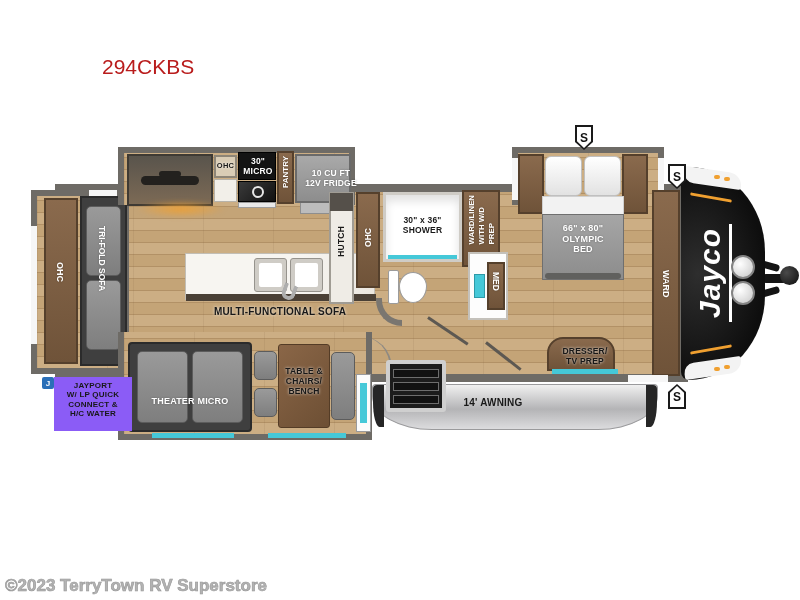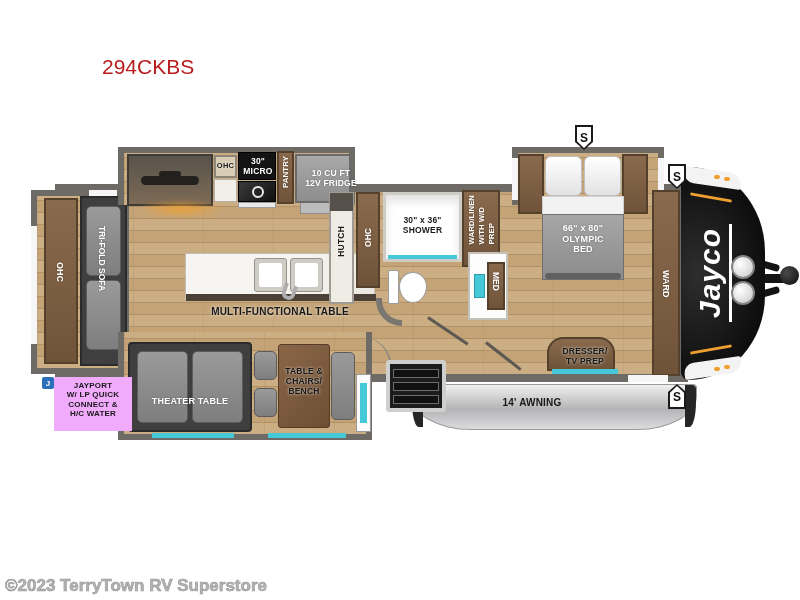--- a/index.html
+++ b/index.html
@@ -87,21 +87,21 @@
   <div class="abs" style="left:185px;top:253px;width:190px;height:47px;background:linear-gradient(100deg,#f7f5f1 60%,#eae6df);border:1px solid #c2beb6;">
     <div class="abs" style="left:0;top:40px;width:190px;height:7px;background:#4a4036;"></div>
     <div class="abs" style="left:68px;top:4px;width:33px;height:34px;background:#cfccc6;border:1px solid #96938d;border-radius:3px;">
       <div class="abs" style="left:4px;top:4px;width:23px;height:24px;background:#fff;border-radius:2px;"></div>
     </div>
     <div class="abs" style="left:104px;top:4px;width:33px;height:34px;background:#cfccc6;border:1px solid #96938d;border-radius:3px;">
       <div class="abs" style="left:4px;top:4px;width:23px;height:24px;background:#fff;border-radius:2px;"></div>
     </div>
     <div class="abs" style="left:96px;top:30px;width:14px;height:16px;border:4px solid #aeaeae;border-bottom:none;border-radius:10px 10px 0 0;transform:rotate(200deg);"></div>
   </div>
-  <div class="abs lbl" style="left:175px;top:306px;width:210px;font-size:10px;">MULTI-FUNCTIONAL TABLE</div>
+  <div class="abs lbl" style="left:175px;top:306px;width:210px;font-size:10px;">MULTI-FUNCTIONAL SOFA</div>
 
   <div class="abs" style="left:329px;top:192px;width:25px;height:112px;background:#efece6;border:2px solid #a09c94;">
     <div class="abs" style="left:-1px;top:-1px;width:23px;height:18px;background:#55504a;"></div>
     <div class="abs v-up lbl" style="left:5px;top:32px;font-size:8.5px;text-shadow:none;">HUTCH</div>
   </div>
   <div class="abs cab" style="left:356px;top:192px;width:24px;height:96px;">
     <div class="abs v-up wlbl" style="left:5px;top:34px;font-size:8.5px;font-weight:bold;">OHC</div>
   </div>
 
   <div class="abs" style="left:383px;top:192px;width:79px;height:70px;background:#fff;border:3px solid #cfccc6;box-shadow:inset 0 6px 10px rgba(0,0,0,.12);">
@@ -176,46 +176,46 @@
   <div class="abs" style="left:731px;top:255px;width:24px;height:24px;background:radial-gradient(circle at 35% 35%,#ffffff,#c7c7c7);border:2px solid #848484;border-radius:50%;"></div>
   <div class="abs" style="left:731px;top:281px;width:24px;height:24px;background:radial-gradient(circle at 35% 35%,#ffffff,#c7c7c7);border:2px solid #848484;border-radius:50%;"></div>
 
   <div class="abs wood" style="left:118px;top:332px;width:254px;height:108px;border:6px solid var(--wall);border-top:none;"></div>
   <div class="abs teal" style="left:152px;top:433px;width:82px;height:5px;"></div>
   <div class="abs teal" style="left:268px;top:433px;width:78px;height:5px;"></div>
 
   <div class="abs gray-seat" style="left:128px;top:342px;width:124px;height:90px;border-radius:4px;">
     <div class="abs cushion" style="left:7px;top:7px;width:51px;height:72px;"></div>
     <div class="abs cushion" style="left:62px;top:7px;width:51px;height:72px;"></div>
-    <div class="abs lbl wlbl" style="left:0;top:52px;width:120px;font-size:9px;">THEATER TABLE</div>
+    <div class="abs lbl wlbl" style="left:0;top:52px;width:120px;font-size:9px;">THEATER MICRO</div>
   </div>
 
   <div class="abs cushion" style="left:254px;top:351px;width:23px;height:29px;"></div>
   <div class="abs cushion" style="left:254px;top:388px;width:23px;height:29px;"></div>
   <div class="abs" style="left:278px;top:344px;width:52px;height:84px;background:linear-gradient(135deg,#8a6647,#6d4f34);border:1px solid #543c26;border-radius:3px;"></div>
   <div class="abs cushion" style="left:331px;top:352px;width:24px;height:68px;"></div>
   <div class="abs lbl" style="left:272px;top:366px;width:64px;font-size:8.5px;">TABLE &amp;
 CHAIRS/
 BENCH</div>
 
-  <div class="abs" style="left:372px;top:384px;width:286px;height:46px;background:linear-gradient(180deg,#f0f0f0,#b4b4b6 55%,#dcdcde);border:1px solid #9a9a9c;border-radius:4px 4px 60px 60px/4px 4px 34px 34px;margin-left:39px;">
+  <div class="abs" style="left:372px;top:384px;width:286px;height:46px;background:linear-gradient(180deg,#f0f0f0,#b4b4b6 55%,#dcdcde);border:1px solid #9a9a9c;border-radius:4px 4px 60px 60px/4px 4px 34px 34px;">
     <div class="abs" style="left:0;top:0;width:11px;height:42px;background:#262626;border-radius:4px 0 0 60%;"></div>
     <div class="abs" style="right:0;top:0;width:11px;height:42px;background:#262626;border-radius:0 4px 60% 0;"></div>
     <div class="abs lbl" style="left:50px;top:12px;width:140px;font-size:10px;text-shadow:none;">14' AWNING</div>
   </div>
   <div class="abs" style="left:356px;top:374px;width:15px;height:58px;background:#fbfbfb;border:1px solid #9a9a9c;">
     <div class="abs teal" style="left:3px;top:8px;width:7px;height:40px;"></div>
   </div>
   <div class="abs" style="left:386px;top:360px;width:60px;height:52px;background:#1c1c1c;border:4px solid #cfcfcf;border-radius:3px;">
     <div class="abs" style="left:3px;top:5px;width:46px;height:9px;background:#111;border:1px solid #6d6d6d;"></div>
     <div class="abs" style="left:3px;top:18px;width:46px;height:9px;background:#111;border:1px solid #6d6d6d;"></div>
     <div class="abs" style="left:3px;top:31px;width:46px;height:9px;background:#111;border:1px solid #6d6d6d;"></div>
   </div>
 
-  <div class="abs" style="left:54px;top:377px;width:78px;height:54px;background:#f0abfc;">
+  <div class="abs" style="left:54px;top:377px;width:78px;height:54px;background:#8b5cf6;">
     <div class="abs lbl" style="left:2px;top:4px;width:74px;font-size:8px;text-shadow:none;">JAYPORT
 W/ LP QUICK
 CONNECT &amp;
 H/C WATER</div>
   </div>
   <div class="abs" style="left:42px;top:377px;width:12px;height:12px;background:var(--jblue);border-radius:2px;display:flex;align-items:center;justify-content:center;color:#fff;font-size:8px;font-weight:bold;">J</div>
 
   <div class="abs speaker pt-down" style="left:575px;top:125px;">
     <div class="sh-out"></div>
     <div class="sh-in">S</div>

